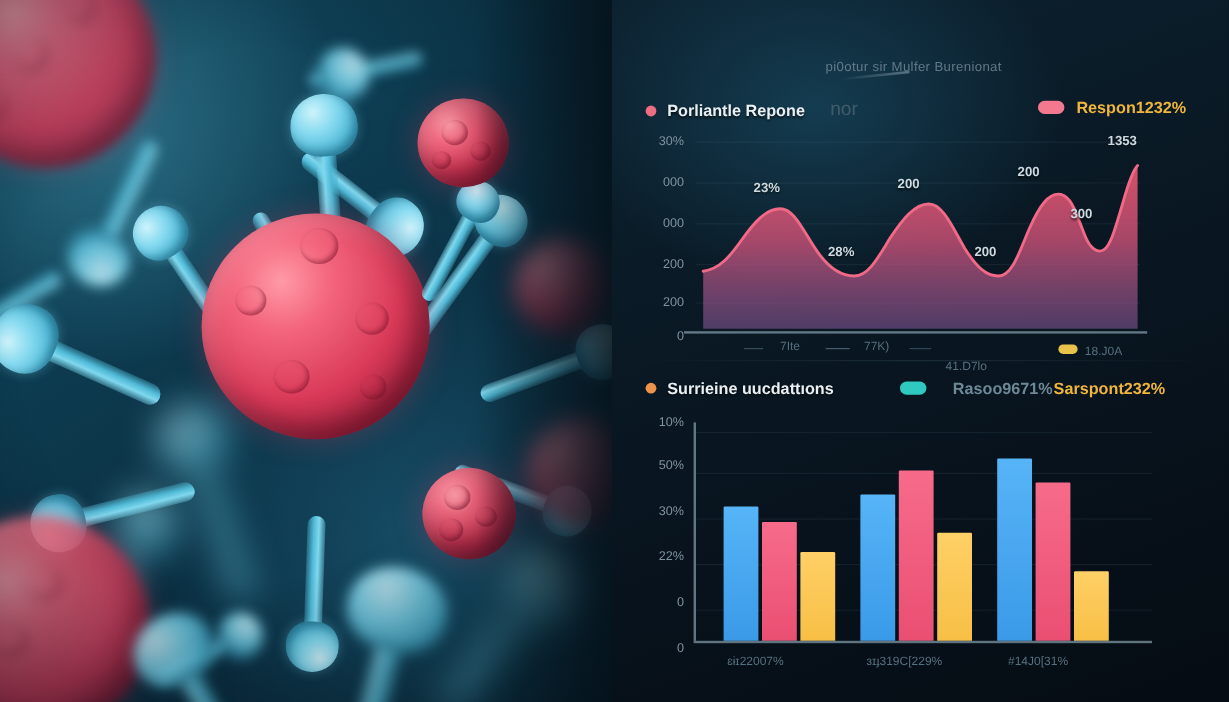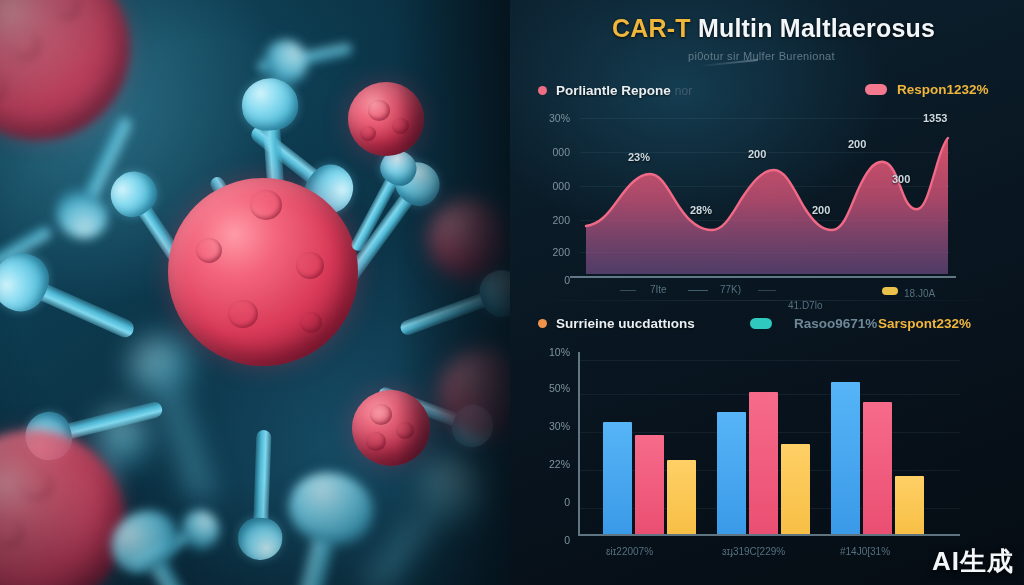--- a/index.html
+++ b/index.html
@@ -70,21 +70,21 @@
   .subline { position:absolute; left:190px; top:62px; width:58px; height:2px;
              background:linear-gradient(90deg, rgba(150,175,190,.0), rgba(150,175,190,.75));
              transform:rotate(-6deg); opacity:.7; }
 
   
   .legendrow { position:absolute; display:flex; align-items:center; }
   .dot { width:9px; height:9px; border-radius:50%; flex:0 0 auto; }
   .pill { width:22px; height:11px; border-radius:6px; flex:0 0 auto; }
   .legtext { font-size:13.5px; font-weight:bold; color:#e9eff2; white-space:nowrap;
              text-shadow:0 1px 2px rgba(0,0,0,.7); }
-  .legmuted { font-size:12px; color:#4d6472; margin-left:4px; opacity:.8; filter:blur(.3px); }
+  .legmuted { font-size:16px; color:#4d6472; margin-left:21px; opacity:.8; filter:blur(.3px); }
   .legval { font-size:13.5px; font-weight:bold; white-space:nowrap; }
 
   
   .chart { position:absolute; }
   .axisLabel { position:absolute; font-size:10.5px; color:#7e929e; white-space:nowrap;
                filter:blur(.25px); text-align:right; }
   .xLabel { position:absolute; font-size:10px; color:#55707f; white-space:nowrap;
             filter:blur(.4px); }
   .gridline { position:absolute; height:1px; background:rgba(120,160,180,.10); }
   .axisline { position:absolute; background:rgba(170,200,215,.55); }
@@ -247,24 +247,20 @@
         <div class="head" style="width:68px;height:58px;"></div>
       </div>
     </div>
 
     <div id="photoshade"></div>
   </div>
 
   <div id="panel">
     <div id="panelglow"></div>
 
-    <div class="title">
-      <span class="accent">CAR-T</span>
-      <span class="main">Multin Maltlaerosus</span>
-    </div>
     <div class="subline"></div>
     <div class="subtitle">pi0otur sir Mulfer  Burenionat</div>
 
     <div class="legendrow" style="left:28px; top:83px;">
       <span class="dot" style="background:#ef6d83;"></span>
       <span class="legtext" style="margin-left:9px;">Porliantle Repone</span>
       <span class="legmuted">nor</span>
     </div>
     <div class="legendrow" style="left:355px; top:82px;">
       <span class="pill" style="background:#f4798f;"></span>
@@ -423,16 +419,15 @@
         <div class="bar yellow" style="left:317px; width:29px; height:58px;"></div>
       </div>
 
       <div class="axisline" style="left:68px; top:196px; width:382px; height:1.6px;"></div>
 
       <div class="xLabel" style="left:96px;  top:208px;">ɛɨɪ22007%</div>
       <div class="xLabel" style="left:212px; top:208px;">ɜɪɟ319C[229%</div>
       <div class="xLabel" style="left:330px; top:208px;">#14J0[31%</div>
     </div>
 
-    <div class="watermark">AI生成</div>
   </div>
 
 </div>
 
 </body></html>

